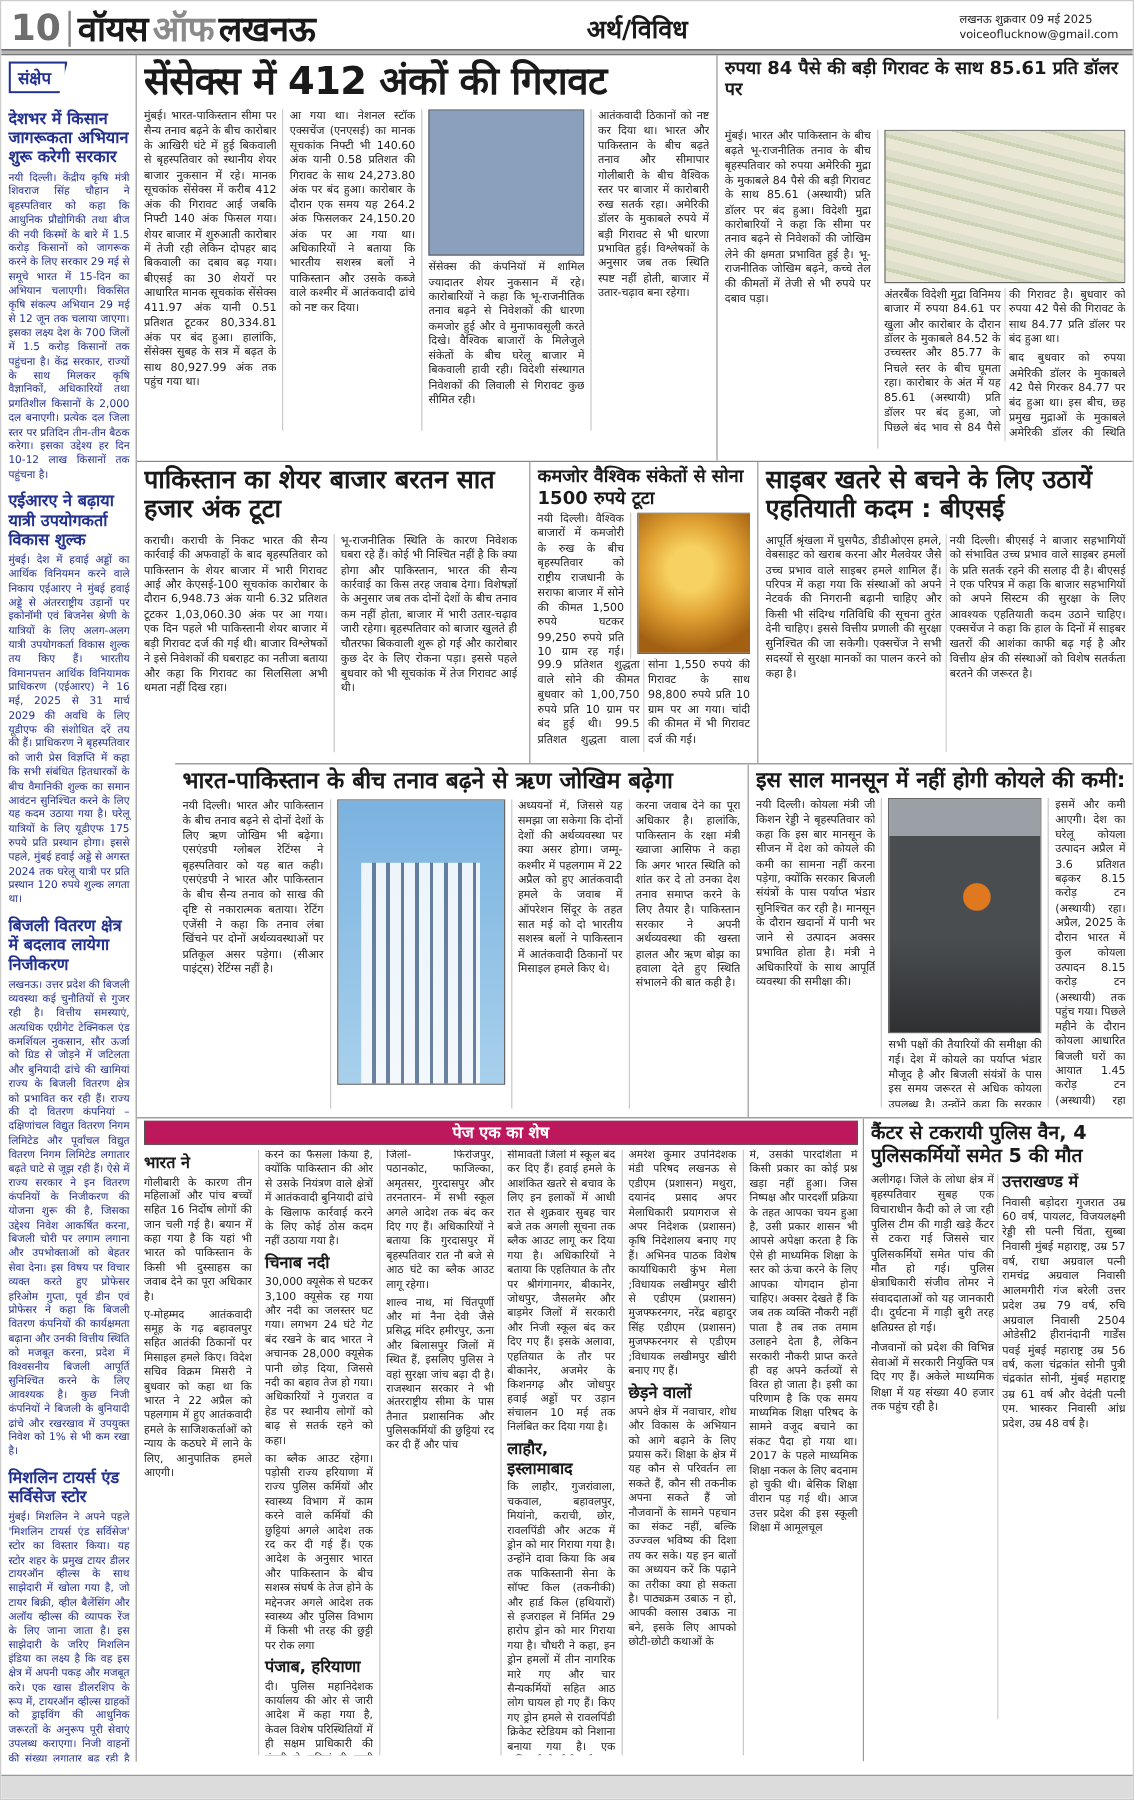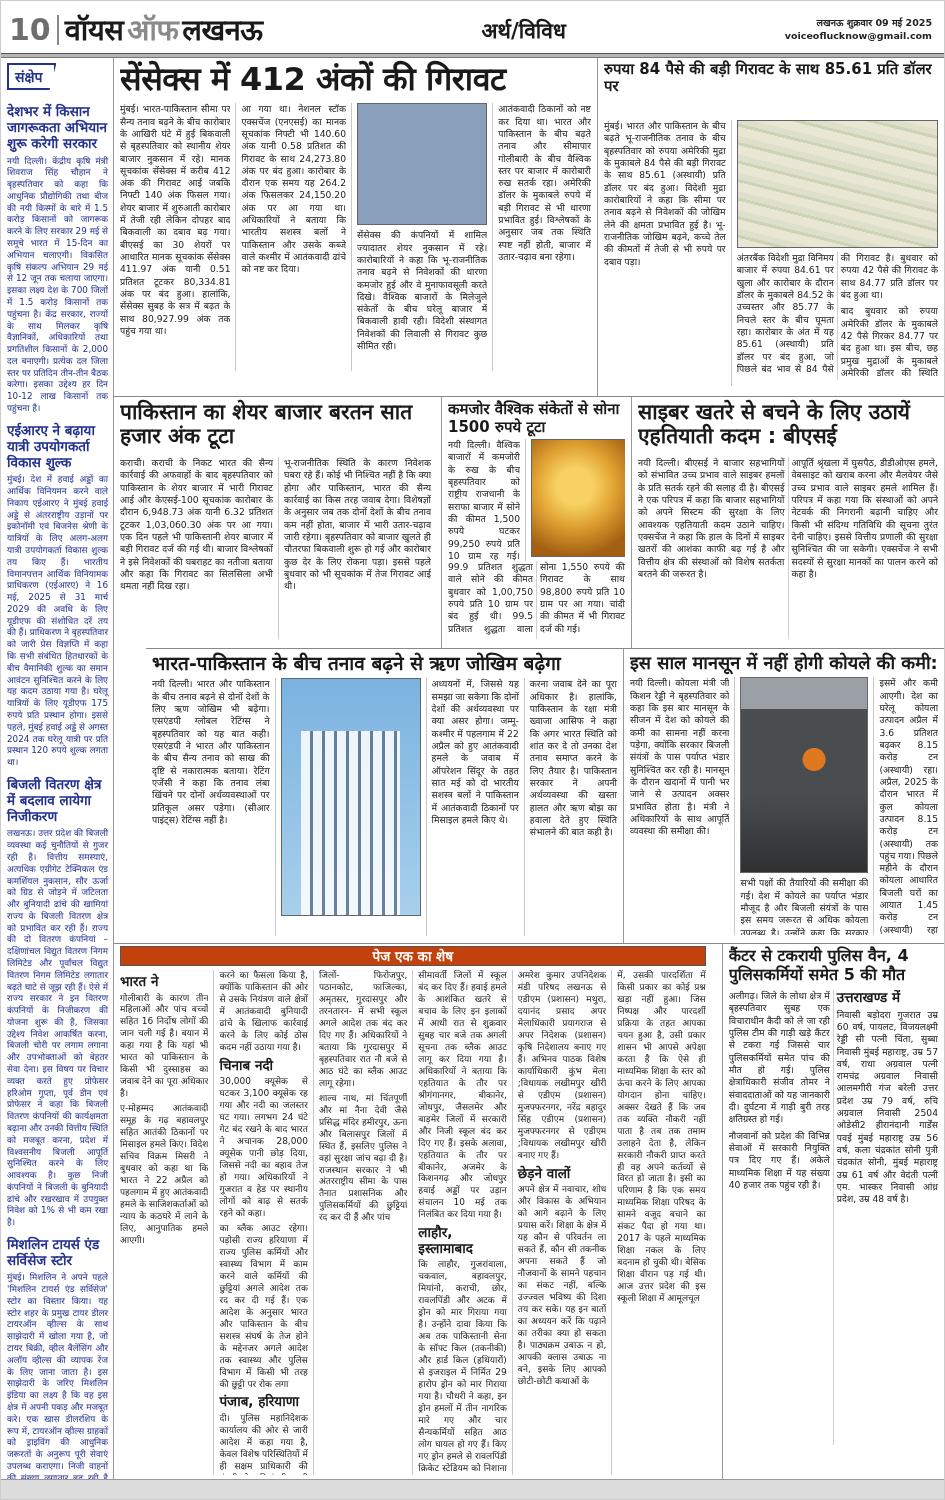--- a/index.html
+++ b/index.html
@@ -3,27 +3,27 @@
 <meta charset="utf-8">
 <style>
   * { margin:0; padding:0; box-sizing:border-box; }
   html,body { background:#f2f2f2; }
   .page {
     width:945px; height:1500px; margin:0 auto; background:#ffffff;
     font-family:"DejaVu Sans", sans-serif; color:#1a1a1a;
     position:relative; overflow:hidden; border:1px solid #cccccc;
   }
   
-  .hdr { height:52px; display:flex; align-items:center; justify-content:space-between; padding:8px 12px 2px 8px; }
+  .hdr { height:40px; display:flex; align-items:center; justify-content:space-between; padding:8px 12px 2px 8px; }
   .hdr-left { display:flex; align-items:flex-end; gap:6px; }
   .pageno { font-size:30px; font-weight:bold; color:#6e6e6e; border-right:2px solid #888; padding-right:6px; line-height:1; }
   .masthead { font-size:29px; font-weight:bold; letter-spacing:-0.5px; line-height:1; }
   .masthead .of { color:#8a8a8a; margin:16px 4px; }
   .section-name { font-size:21px; font-weight:bold; }
-  .hdr-right { text-align:right; font-size:9.5px; line-height:1.35; color:#222;font-weight:bold; }
+  .hdr-right { text-align:left; font-size:9.5px; line-height:1.35; color:#222; }
   .hdr-rule { height:5px; background:#b5b5b5; border-top:1px solid #555; border-bottom:1px solid #777; }
 
   
   .bodyrow { display:flex; height:1422px; }
   .sidebar { width:113px; border-right:1px solid #999; padding:5px 5px 0 6px; color:#23318f; overflow:hidden; }
   .badge { display:inline-block; border:2px solid #23318f; font-weight:bold; font-size:14px; padding:2px 12px 2px 6px;
            clip-path:polygon(0 0,100% 0,86% 100%,0 100%); margin-bottom:6px; }
   .sb-title { font-size:13.5px; font-weight:bold; line-height:1.2; margin:7px 0 4px; }
   .sb-body { font-size:8.8px; line-height:1.34; text-align:justify; }
 
@@ -56,27 +56,27 @@
   .ph-tower { width:140px; height:238px; background:
       repeating-linear-gradient(90deg, rgba(255,255,255,.85) 0 9px, rgba(90,110,140,.8) 9px 12px),
       linear-gradient(180deg,#7ab3e0 0%,#a8d0ec 100%);
       background-size:72% 78%, 100% 100%; background-position:50% 100%, 0 0; background-repeat:no-repeat; }
   .ph-coal { width:100%; height:196px; background:
       radial-gradient(circle at 58% 42%, #e07820 0 11px, transparent 12px),
       linear-gradient(180deg,#9aa0a6 0 16%, #4a4d50 16% 60%, #2e3032 100%); }
 
   
   .bottom-left { width:606px; padding:0 4px 0 6px; overflow:hidden; }
-  .band { height:20px; background:#c2410c; border:1px solid #555; color:#fff; font-weight:bold; font-size:13.5px;
+  .band { height:20px; background:#be185d; border:1px solid #555; color:#fff; font-weight:bold; font-size:13.5px;
           text-align:center; line-height:18px; margin:2px 0 4px; }
   .bcols { display:flex; gap:5px; height:505px; overflow:hidden; }
   .bcol { flex:1; font-size:9.0px; line-height:1.33; text-align:justify; overflow:hidden; }
   .bcol p { margin-bottom:3px; }
   .subhead { font-size:13.5px; font-weight:bold; line-height:1.15; margin:4px 0 3px; text-align:left; }
-  .canter { width:226px; border-left:1px solid #999; padding:2px 6px; overflow:hidden;margin-left:12px; }
+  .canter { width:226px; border-left:1px solid #999; padding:2px 6px; overflow:hidden; }
   .canter .multicol { column-count:2; height:455px; }
 
   .footer-strip { position:absolute; left:0; bottom:0; width:945px; height:20px; background:#dcdcdc; border-top:1px solid #999; }
 </style>
 </head>
 <body>
 
 <div class="page">
 
   <div class="hdr">
@@ -164,22 +164,22 @@
             </div>
           </div>
           <div class="multicol" style="column-count:2; height:78px">
             <p>99.9 प्रतिशत शुद्धता वाले सोने की कीमत बुधवार को 1,00,750 रुपये प्रति 10 ग्राम पर बंद हुई थी। 99.5 प्रतिशत शुद्धता वाला सोना 1,550 रुपये की गिरावट के साथ 98,800 रुपये प्रति 10 ग्राम पर आ गया। चांदी की कीमत में भी गिरावट दर्ज की गई।</p>
 
           </div>
         </div>
         <div class="art" style="flex:1">
           <div class="hl-lg" style="height:58px; font-size:21px">साइबर खतरे से बचने के लिए उठायें एहतियाती कदम : बीएसई</div>
           <div class="multicol" style="column-count:2; height:182px">
+            <p>आपूर्ति श्रृंखला में घुसपैठ, डीडीओएस हमले, वेबसाइट को खराब करना और मैलवेयर जैसे उच्च प्रभाव वाले साइबर हमले शामिल हैं। परिपत्र में कहा गया कि संस्थाओं को अपने नेटवर्क की निगरानी बढ़ानी चाहिए और किसी भी संदिग्ध गतिविधि की सूचना तुरंत देनी चाहिए। इससे वित्तीय प्रणाली की सुरक्षा सुनिश्चित की जा सकेगी। एक्सचेंज ने सभी सदस्यों से सुरक्षा मानकों का पालन करने को कहा है।</p>
             <p>नयी दिल्ली। बीएसई ने बाजार सहभागियों को संभावित उच्च प्रभाव वाले साइबर हमलों के प्रति सतर्क रहने की सलाह दी है। बीएसई ने एक परिपत्र में कहा कि बाजार सहभागियों को अपने सिस्टम की सुरक्षा के लिए आवश्यक एहतियाती कदम उठाने चाहिए। एक्सचेंज ने कहा कि हाल के दिनों में साइबर खतरों की आशंका काफी बढ़ गई है और वित्तीय क्षेत्र की संस्थाओं को विशेष सतर्कता बरतने की जरूरत है।</p>
-            <p>आपूर्ति श्रृंखला में घुसपैठ, डीडीओएस हमले, वेबसाइट को खराब करना और मैलवेयर जैसे उच्च प्रभाव वाले साइबर हमले शामिल हैं। परिपत्र में कहा गया कि संस्थाओं को अपने नेटवर्क की निगरानी बढ़ानी चाहिए और किसी भी संदिग्ध गतिविधि की सूचना तुरंत देनी चाहिए। इससे वित्तीय प्रणाली की सुरक्षा सुनिश्चित की जा सकेगी। एक्सचेंज ने सभी सदस्यों से सुरक्षा मानकों का पालन करने को कहा है।</p>
           </div>
         </div>
       </div>
 
       <div class="sec secC">
         <div class="art rb" style="width:478px">
           <div class="hl-md hl-1l">भारत-पाकिस्तान के बीच तनाव बढ़ने से ऋण जोखिम बढ़ेगा</div>
           <div class="cols" style="height:258px">
             <div class="col" style="width:120px">नयी दिल्ली। भारत और पाकिस्तान के बीच तनाव बढ़ने से दोनों देशों के लिए ऋण जोखिम भी बढ़ेगा। एसएंडपी ग्लोबल रेटिंग्स ने बृहस्पतिवार को यह बात कही। एसएंडपी ने भारत और पाकिस्तान के बीच सैन्य तनाव को साख की दृष्टि से नकारात्मक बताया। रेटिंग एजेंसी ने कहा कि तनाव लंबा खिंचने पर दोनों अर्थव्यवस्थाओं पर प्रतिकूल असर पड़ेगा। (सीआर पाइंट्स) रेटिंग्स नहीं है।</div>
             <div class="vr">

